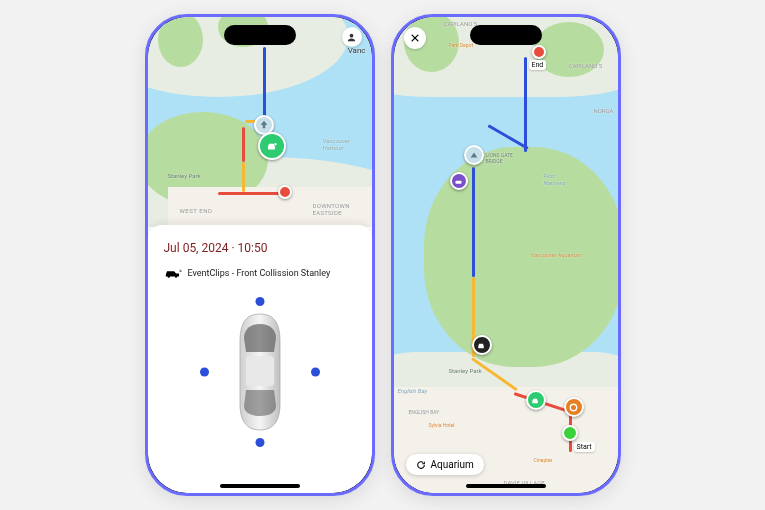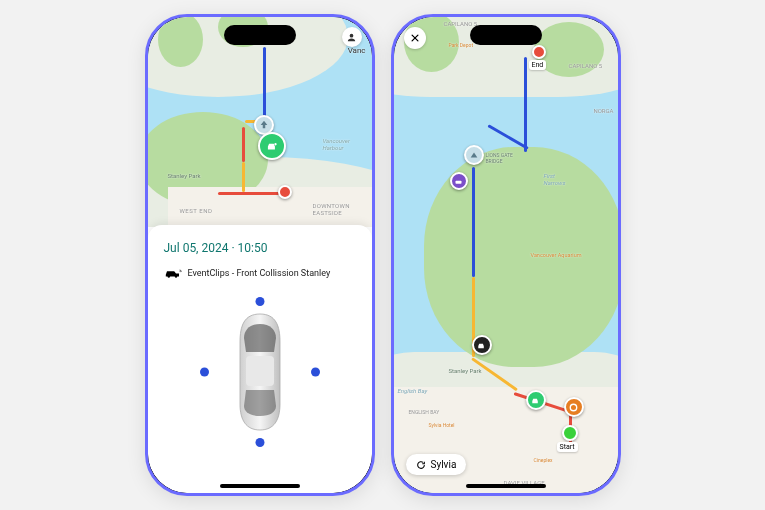--- a/index.html
+++ b/index.html
@@ -146,21 +146,21 @@
     box-shadow: 0 -2px 8px rgba(0,0,0,0.08);
   }
   .sheet h1 {
     font-size:17px;
     font-weight:500;
     color:#111;
     margin-bottom:6px;
   }
   .sheet .date {
     font-size:12px;
-    color:#0f766e;
+    color:#7f1d1d;
     margin-bottom:12px;
   }
   .event-row {
     display:flex;
     align-items:center;
     gap:6px;
     font-size:9px;
     color:#222;
     margin-bottom:18px;
   }
@@ -324,21 +324,21 @@
         <svg width="11" height="11" viewBox="0 0 24 24">
             <path fill="#fff" d="M5 13l2-5h8l2 5v5H5z"></path>
           </svg>
       </div>
       <div class="pin orange" style="top:380px;left:170px;width:20px;height:20px;">
         <svg width="11" height="11" viewBox="0 0 24 24">
             <circle cx="12" cy="12" r="7" fill="none" stroke="#fff" stroke-width="3"></circle>
           </svg>
       </div>
       <div class="pin" style="top:408px;left:168px;background:#3ad13a;width:16px;height:16px;"></div>
-      <span class="pin-label" style="top:425px;left:163px;">Start</span>
+      <span class="pin-label" style="top:425px;left:180px;">Start</span>
 
       <span class="map-text" style="top:3px;left:50px;color:#999;">CAPILANO 5</span>
       <span class="map-text" style="top:45px;left:175px;color:#999;">CAPILANO 5</span>
       <span class="map-text" style="top:90px;right:4px;color:#999;">NORGA</span>
       <span class="map-text" style="top:155px;left:150px;color:#7fa9b8;white-space:pre;font-style:italic;">First
 Narrows</span>
       <span class="map-text" style="top:135px;left:92px;white-space:pre;font-size:5px;">LIONS GATE
 BRIDGE</span>
       <span class="map-text" style="top:235px;left:137px;color:#d98b3a;font-size:5.5px;">Vancouver Aquarium</span>
       <span class="map-text" style="top:25px;left:55px;color:#d98b3a;font-size:5px;">Park Depot</span>
@@ -353,18 +353,18 @@
     <div class="icon-btn-tl">
       <svg width="10" height="10" viewBox="0 0 24 24">
           <path stroke="#000" stroke-width="3" stroke-linecap="round" d="M5 5l14 14M19 5L5 19"></path>
         </svg>
     </div>
 
     <div class="refresh">
       <svg width="10" height="10" viewBox="0 0 24 24">
           <path fill="none" stroke="#000" stroke-width="2.5" d="M20 12a8 8 0 1 1-3-6.2M20 4v5h-5"></path>
         </svg>
-      <span>Sylvia</span>
+      <span>Aquarium</span>
     </div>
 
     <div class="home-indicator"></div>
   </div>
 </div>
 
 </body></html>

